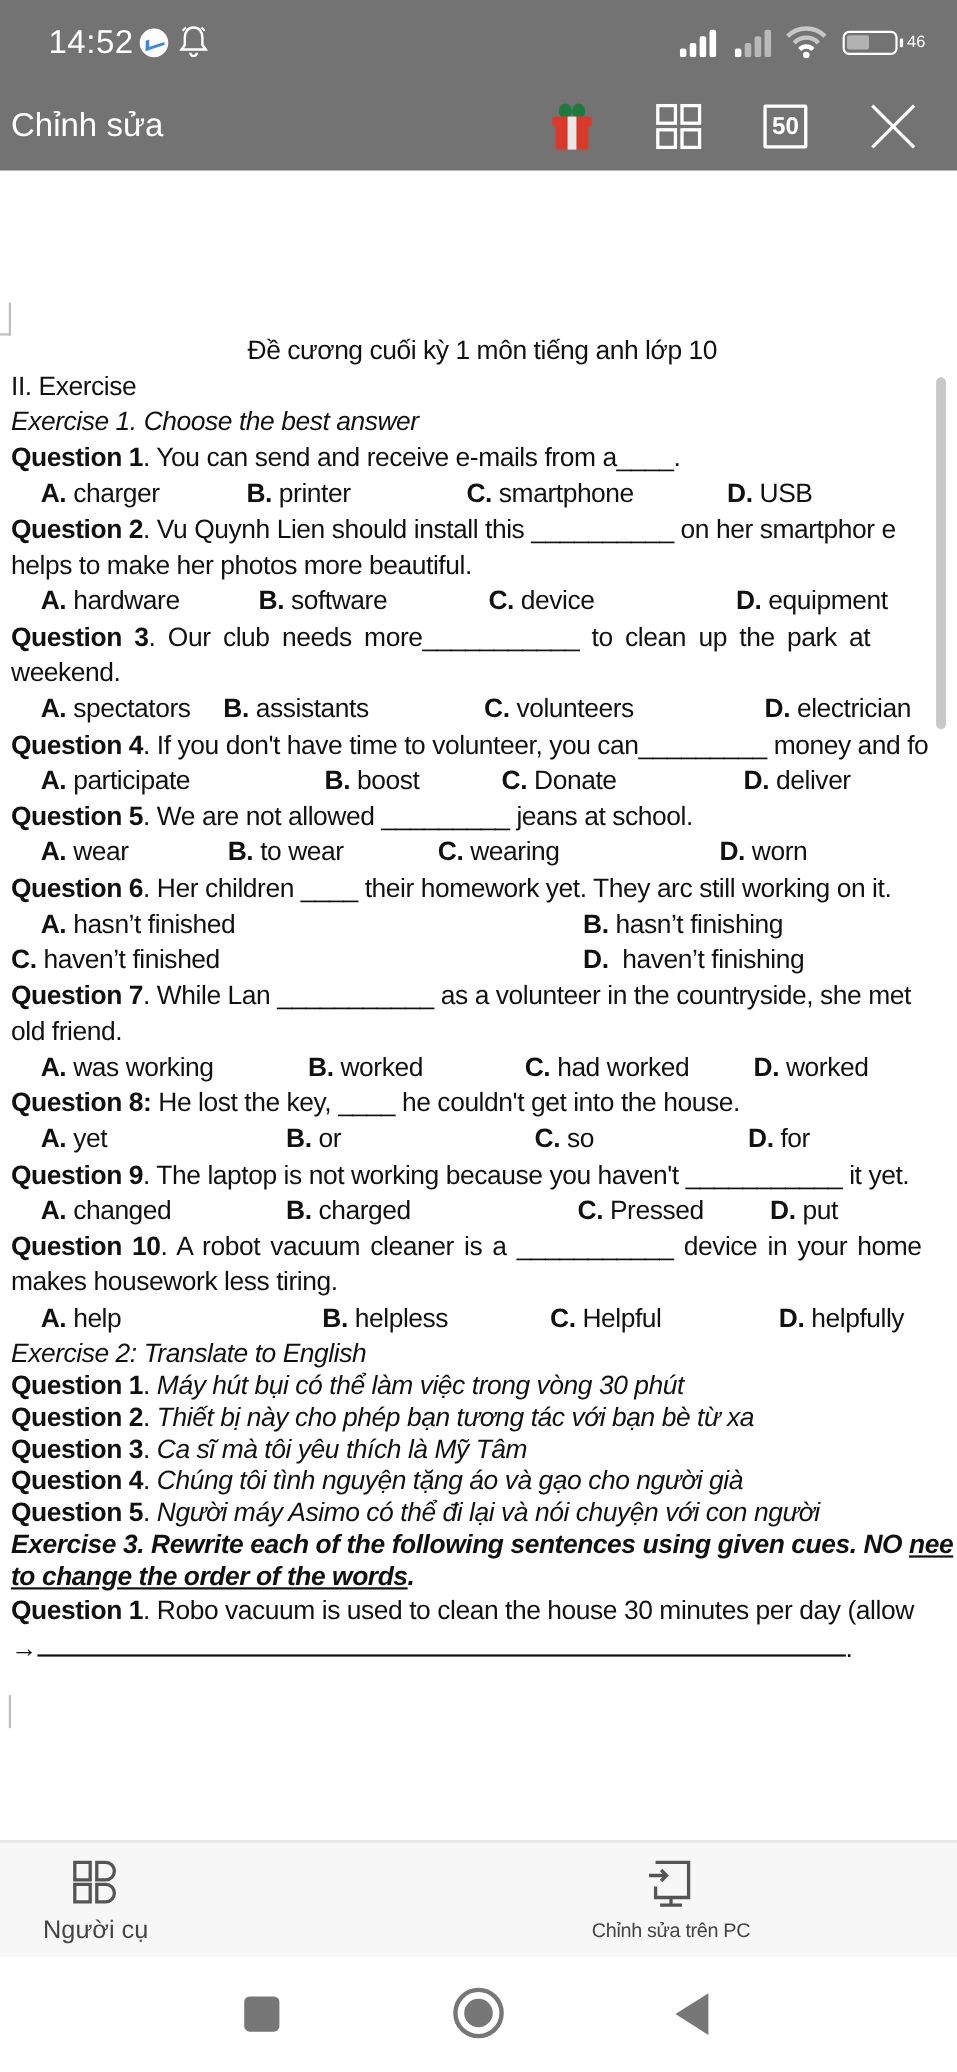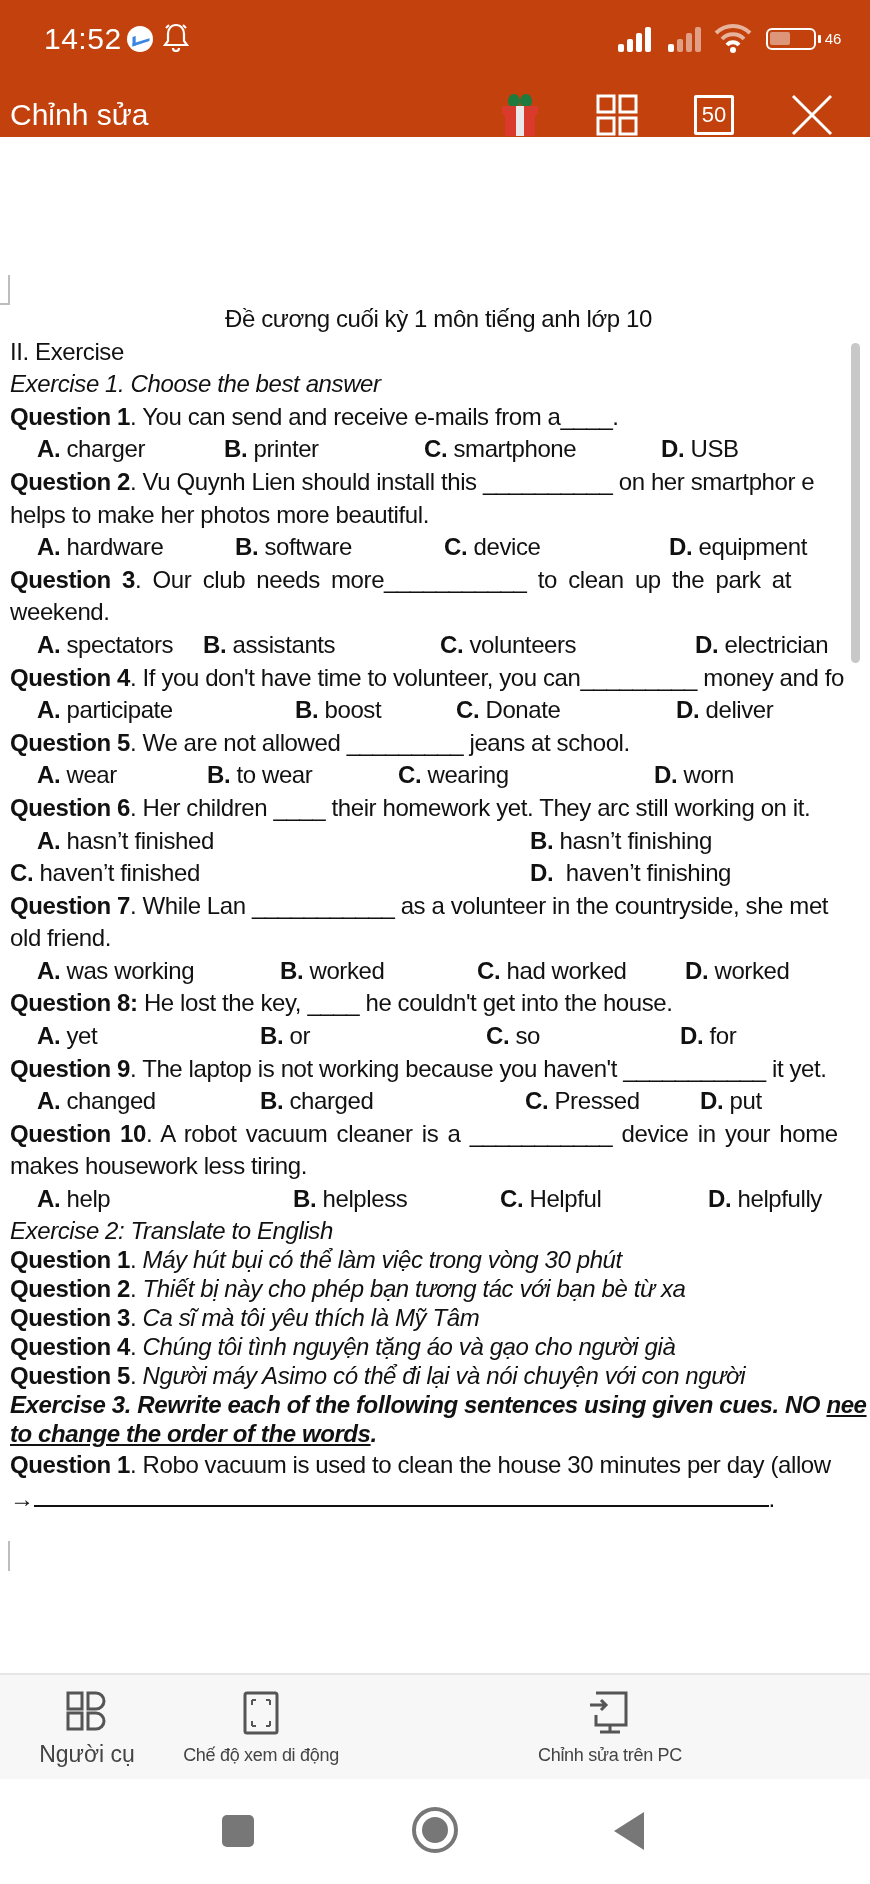--- a/index.html
+++ b/index.html
@@ -1,36 +1,36 @@
 <!DOCTYPE html>
 <html><head>
 <meta charset="utf-8">
 <style>
   * { box-sizing: border-box; margin: 0; padding: 0; }
   html, body { width: 870px; height: 1884px; overflow: hidden; background: #ffffff; }
   body { position: relative; font-family: "Liberation Sans", sans-serif; }
 
   
-  .header { position: absolute; left: 0; top: 0; width: 870px; height: 137px; background: #c2410c; color: #fff; }
+  .header { position: absolute; left: 0; top: 0; width: 870px; height: 155px; background: #737373; color: #fff; }
   .status { position: absolute; left: 0; top: 0; width: 870px; height: 78px; }
   .status .time { position: absolute; left: 44px; top: 22px; font-size: 30px; font-weight: normal; letter-spacing: 0.5px; }
   .status .msg { position: absolute; left: 127px; top: 26px; width: 26px; height: 26px; border-radius: 50%; background: #fff; }
   .status .msg::after { content: ""; position: absolute; left: 6px; top: 8px; width: 13px; height: 7px; border-left: 3px solid #3b86e2; border-bottom: 3px solid #3b86e2; transform: skewX(-20deg) rotate(-20deg); }
   .status .bell { position: absolute; left: 163px; top: 22px; }
   .status .sig1 { position: absolute; left: 618px; top: 26px; }
   .status .sig2 { position: absolute; left: 668px; top: 26px; }
   .status .wifi { position: absolute; left: 714px; top: 22px; }
   .status .battery { position: absolute; left: 766px; top: 28px; width: 50px; height: 22px; border: 2.5px solid #fff; border-radius: 6px; }
   .status .battery .fill { position: absolute; left: 2px; top: 2px; width: 20px; height: 13px; background: rgba(255,255,255,0.45); border-radius: 2px; }
   .status .battery .lbl { position: absolute; left: 0; top: 0; width: 100%; text-align: center; font-size: 15px; line-height: 17px; margin-left: 42px; }
   .status .battery::after { content: ""; position: absolute; right: -7px; top: 5px; width: 3px; height: 8px; background: #fff; border-radius: 1px; }
 
   .toolbar { position: absolute; left: 0; top: 78px; width: 870px; height: 89px; }
   .toolbar .title { position: absolute; left: 10px; top: 20px; font-size: 30px; }
-  .tb-icon { position: absolute; top: 14px; height: 46px; display: flex; align-items: center; justify-content: center; }
+  .tb-icon { position: absolute; top: 14px; height: 46px; display: flex; align-items: center; justify-content: center; font-weight: bold; }
   .gift { left: 500px; width: 40px; }
   .grid { left: 596px; width: 42px; }
   .zoombox { left: 694px; width: 40px; height: 40px; top: 17px; border: 3px solid #fff; border-radius: 2px; font-size: 22px; }
   .closex { left: 790px; width: 44px; }
 
   
   .doc { position: absolute; left: 0; top: 167px; width: 870px; height: 1505px; background: #fff; overflow: hidden; }
   .scrollbar { position: absolute; left: 851px; top: 176px; width: 9px; height: 320px; background: #c8c8c8; border-radius: 5px; }
   .corner { position: absolute; border-color: #bdbdbd; border-style: solid; }
   .corner.tl { left: 0; top: 108px; width: 10px; height: 30px; border-width: 0 2px 2px 0; }
@@ -248,29 +248,20 @@
 <div class="bottombar">
   <div class="bb-item" style="left:22px;width:130px">
     <span class="icn">
       <svg width="42" height="42" viewBox="0 0 42 42">
           <path d="M2 2h14v16H2z M2 22h14v16H2z" fill="none" stroke="#555" stroke-width="3"></path>
           <path d="M22 2h8a8 8 0 0 1 0 16h-8z M22 22h8a8 8 0 0 1 0 16h-8z" fill="none" stroke="#555" stroke-width="3"></path>
         </svg>
     </span>
     <span class="lbl big">Người cụ</span>
   </div>
-  <div class="bb-item" style="left:170px;width:182px">
-    <span class="icn">
-      <svg width="36" height="44" viewBox="0 0 36 44">
-          <rect x="2" y="2" width="32" height="40" rx="2" fill="none" stroke="#555" stroke-width="3"></rect>
-          <path d="M9 9v5M9 9h4M27 9v5M27 9h-4M9 35v-5M9 35h4M27 35v-5M27 35h-4" stroke="#555" stroke-width="2"></path>
-        </svg>
-    </span>
-    <span class="lbl small">Chế độ xem di động</span>
-  </div>
   <div class="bb-item" style="left:520px;width:180px">
     <span class="icn">
       <svg width="44" height="44" viewBox="0 0 44 44">
           <path d="M8 2h30v32H8v-10" fill="none" stroke="#555" stroke-width="3"></path>
           <path d="M2 14h16M13 9l5 5-5 5" fill="none" stroke="#555" stroke-width="3"></path>
           <path d="M22 34v7M12 41h20" stroke="#555" stroke-width="3"></path>
         </svg>
     </span>
     <span class="lbl small">Chỉnh sửa trên PC</span>
   </div>

